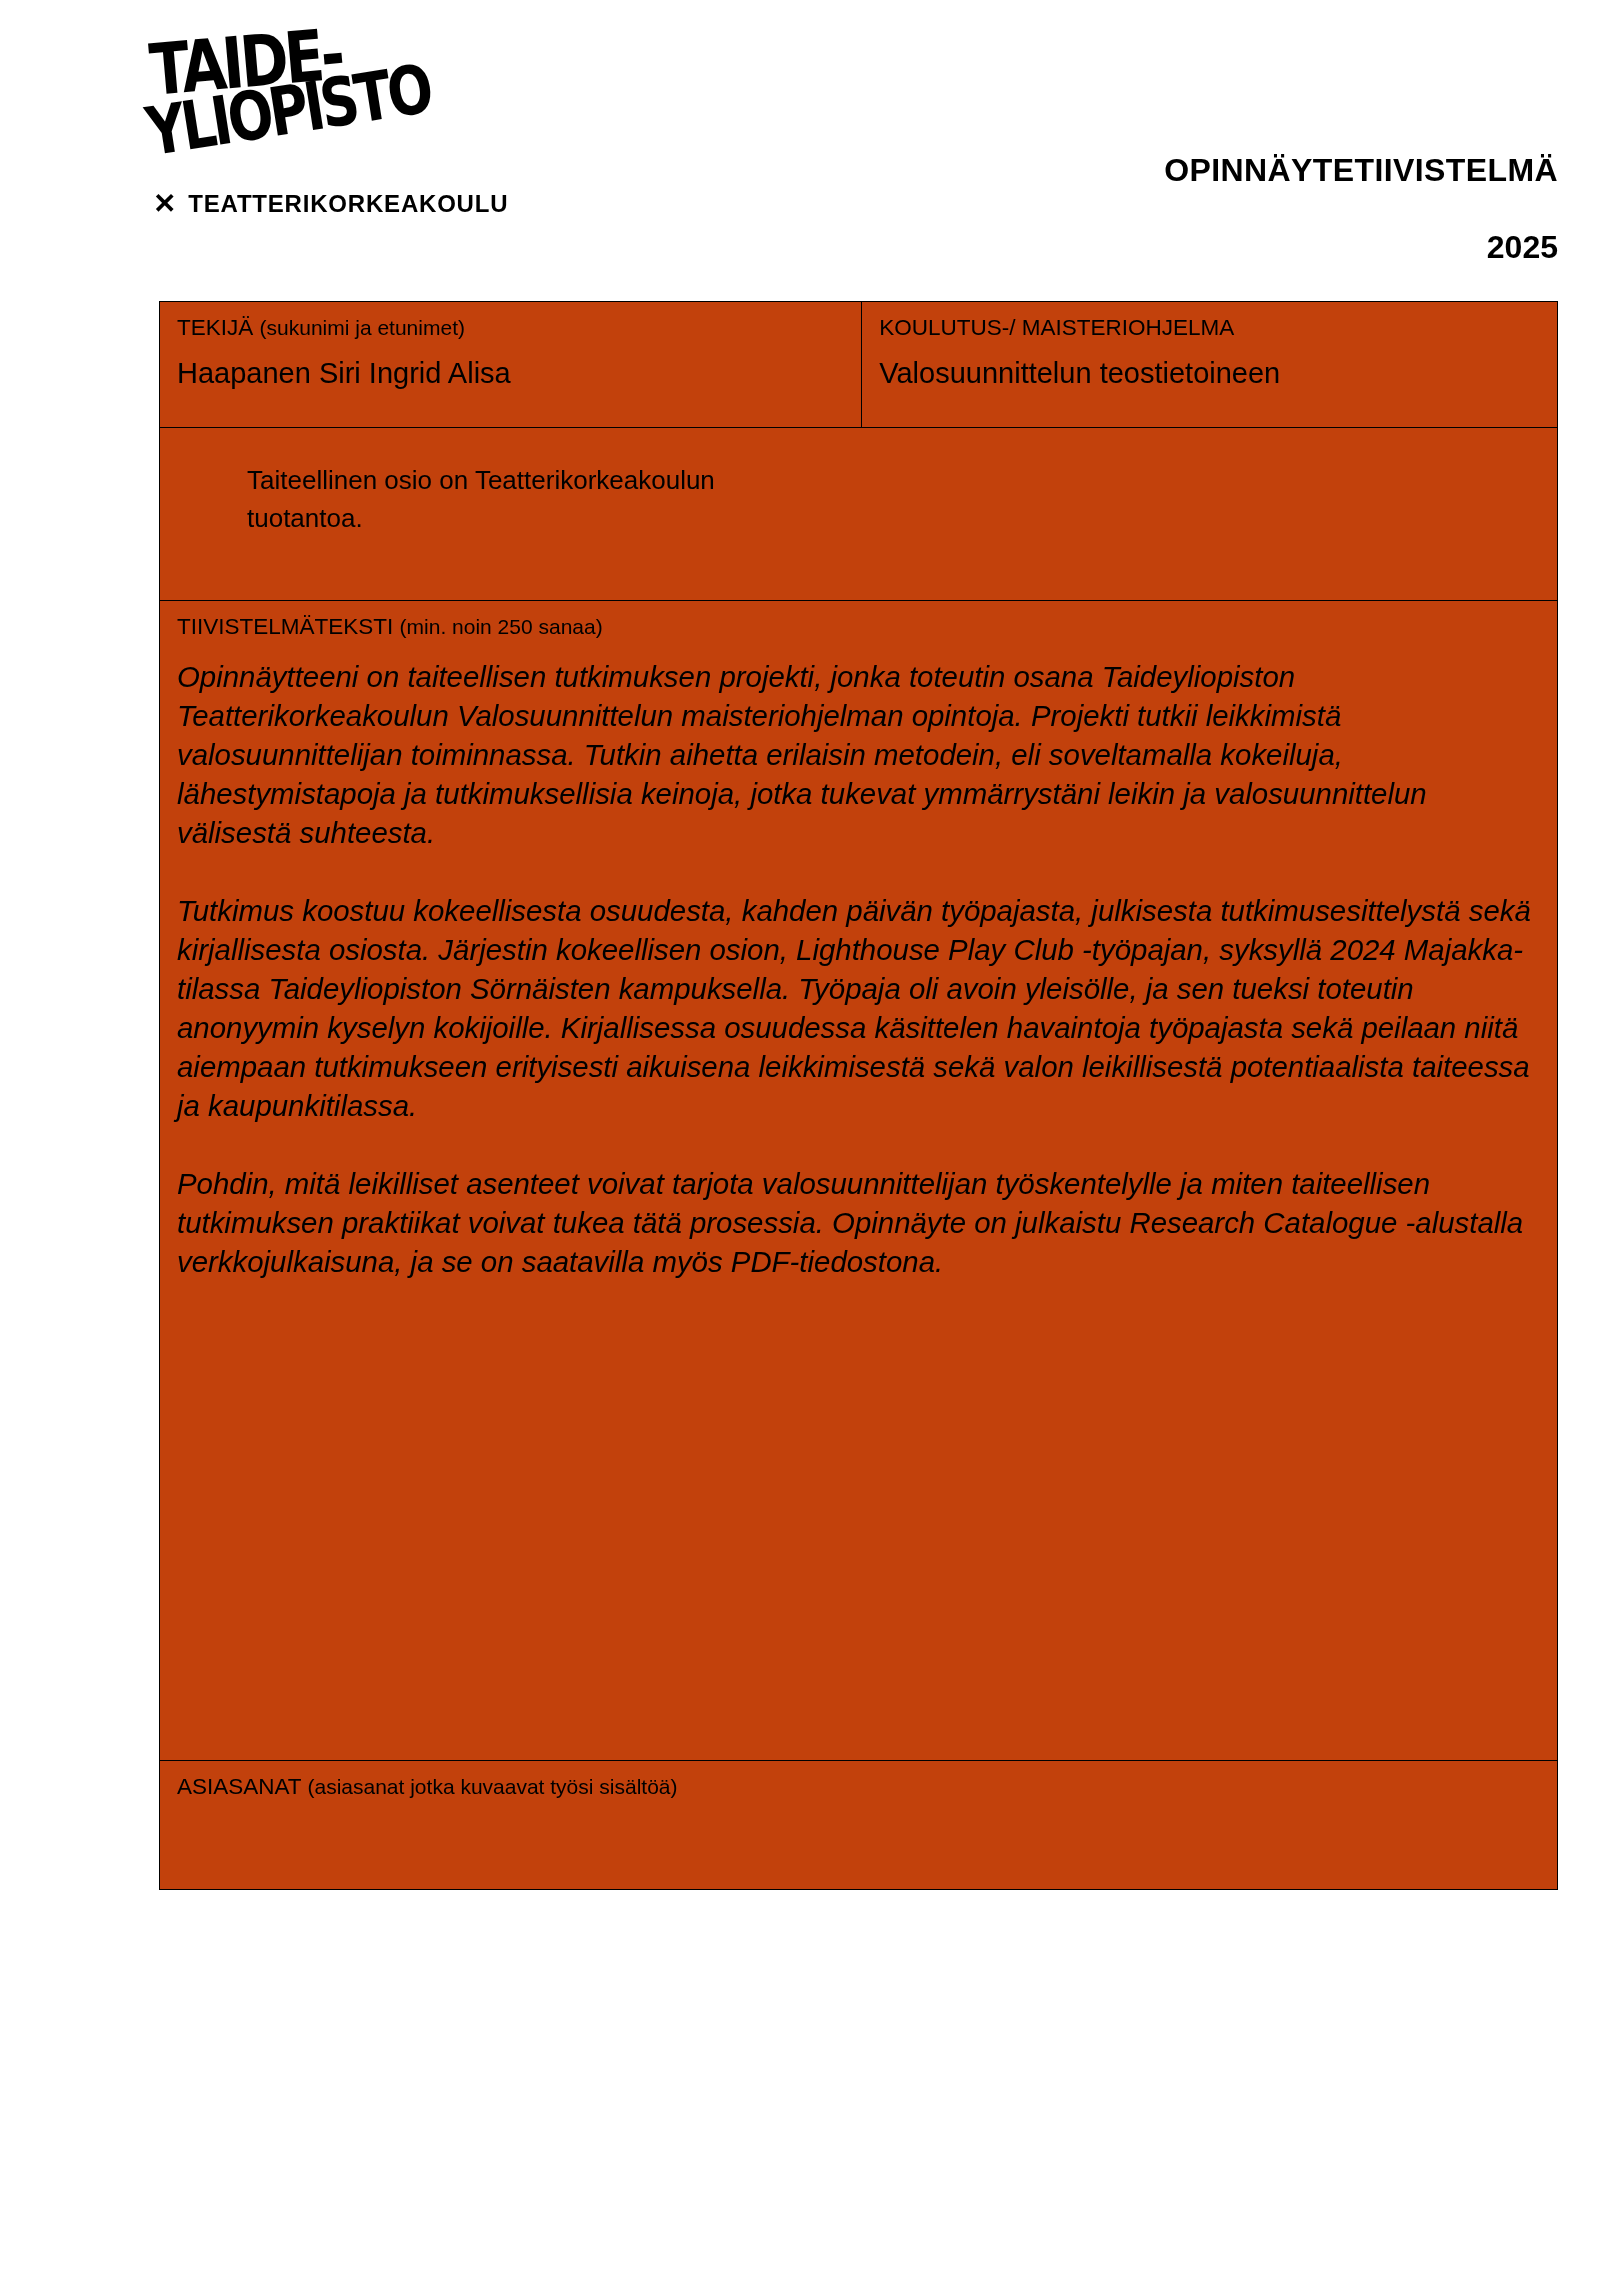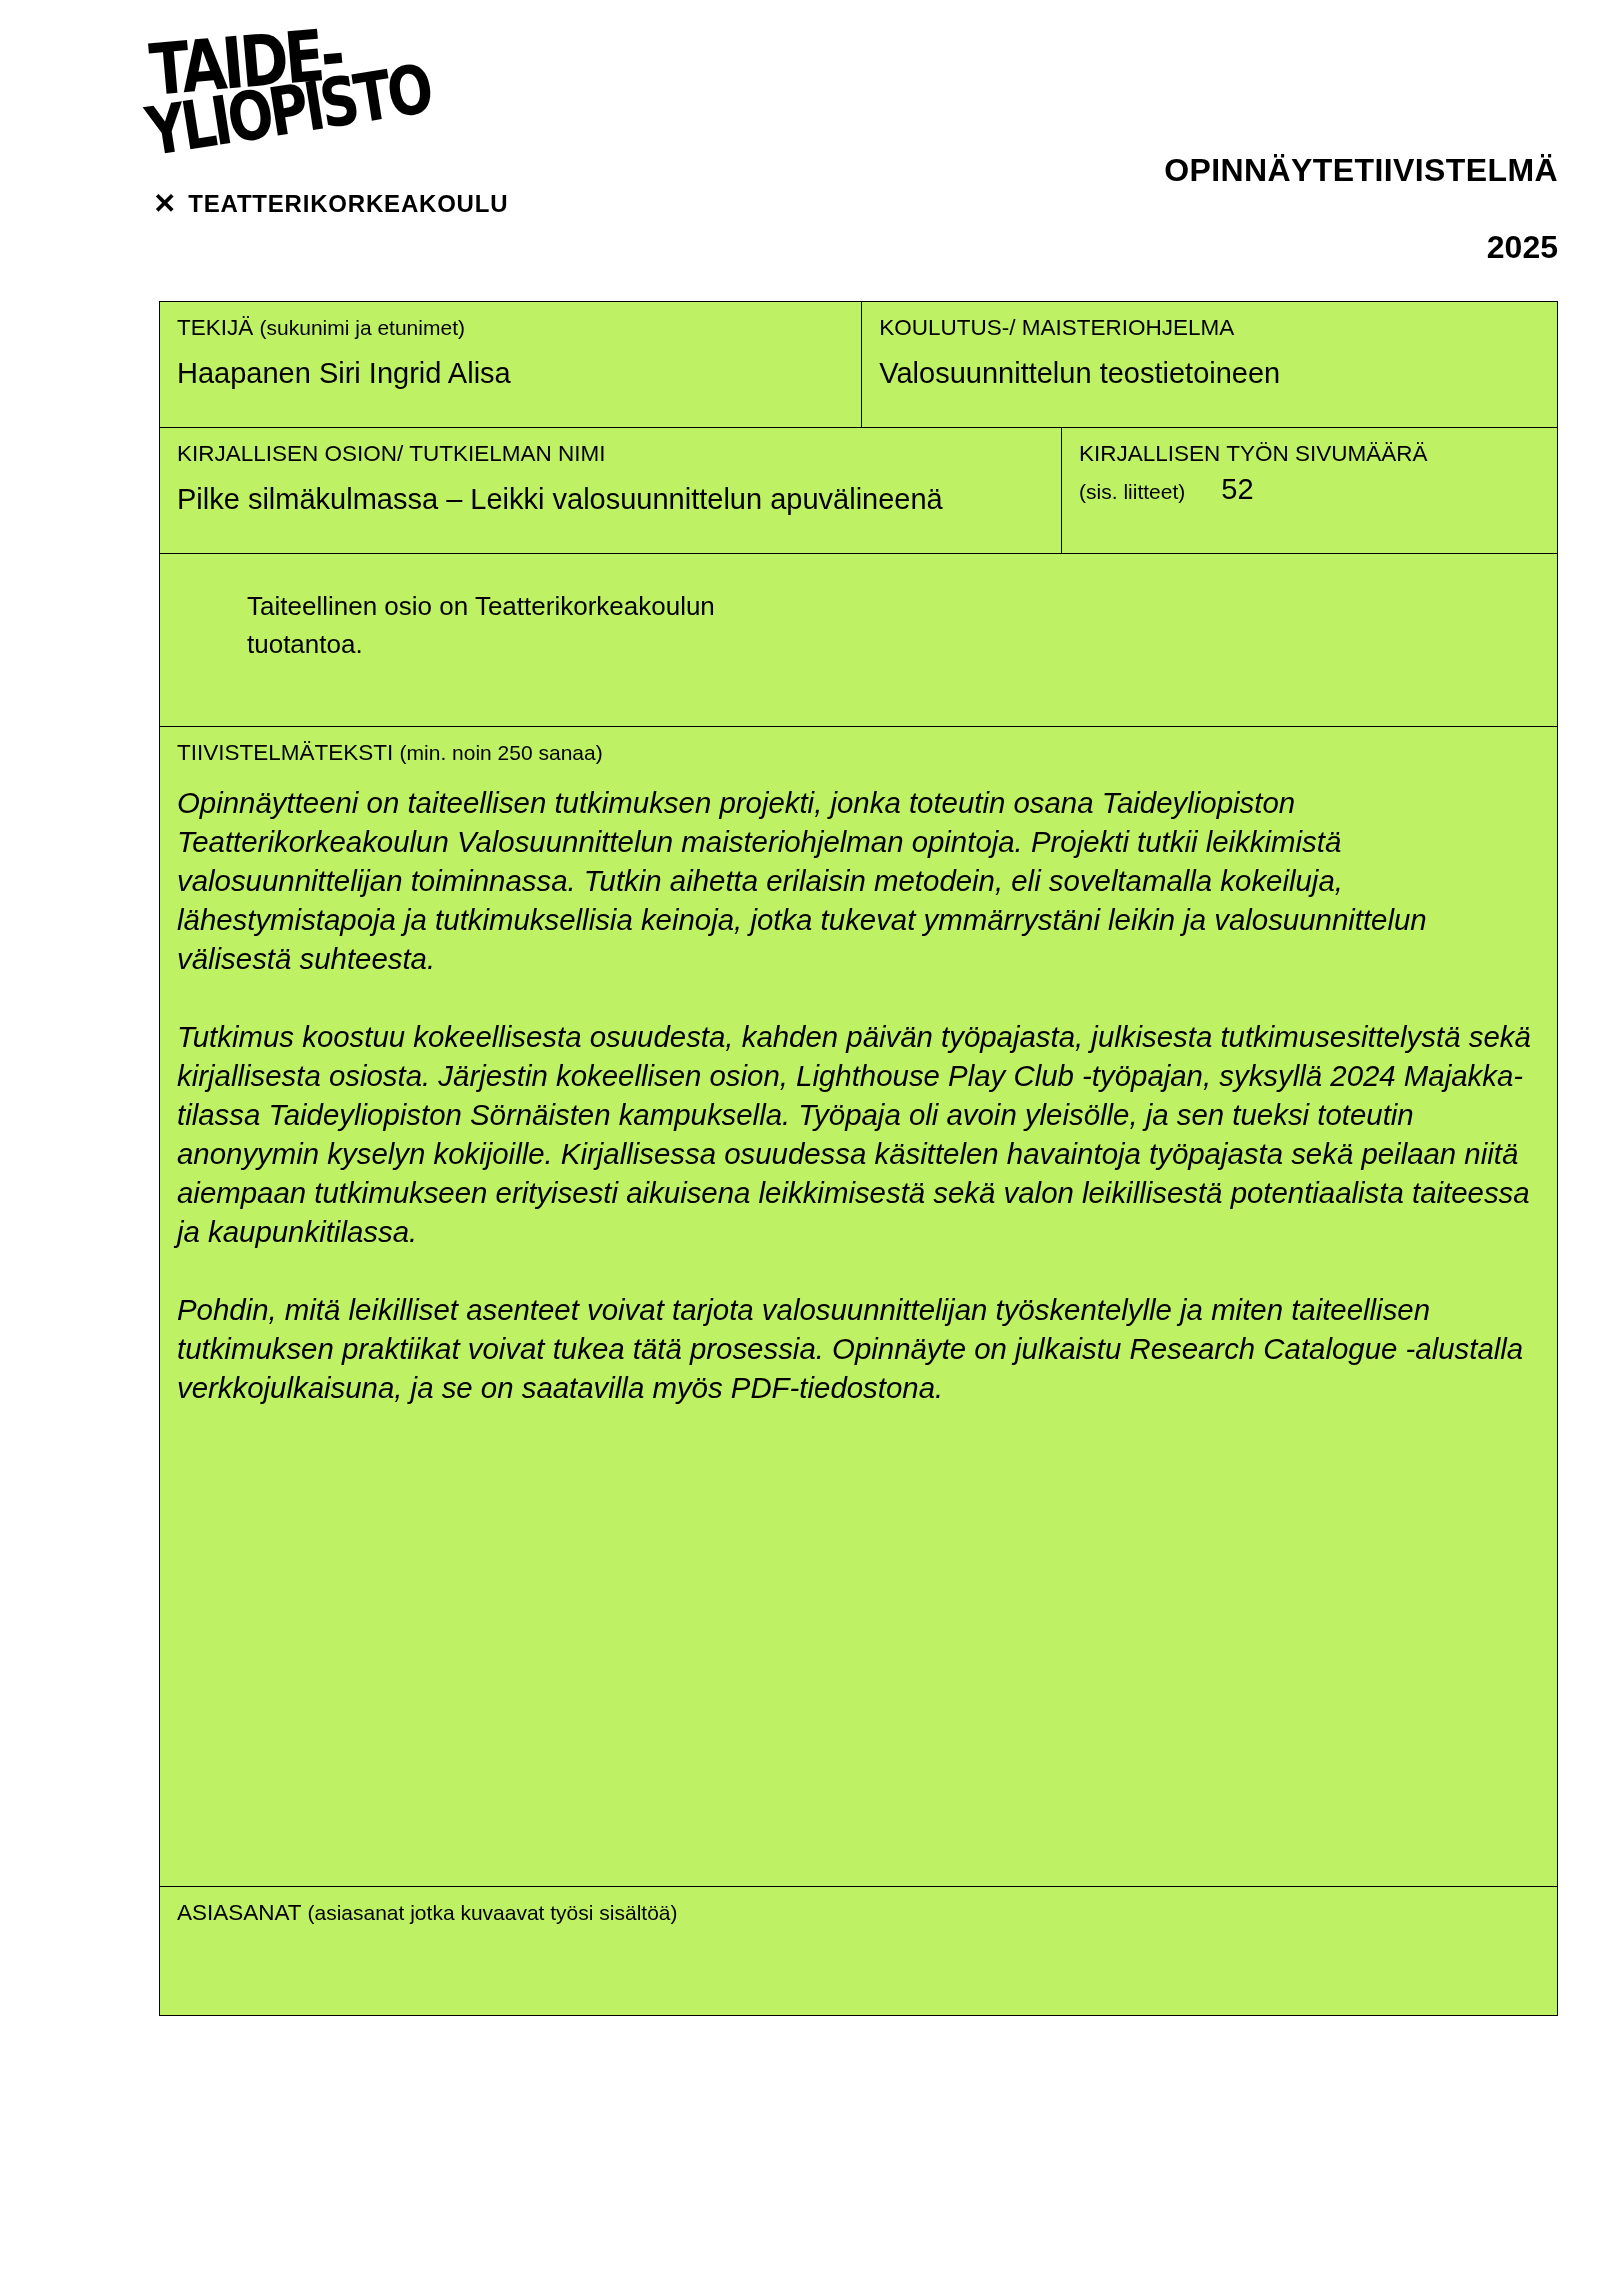--- a/index.html
+++ b/index.html
@@ -40,21 +40,21 @@
 
   
   .title-block { position:absolute; top:152px; right:66px; text-align:right; }
   .doc-title { font-size:32px; font-weight:bold; letter-spacing:0.4px; }
   .doc-year  { font-size:32px; font-weight:bold; margin-top:40px; }
 
   
   .form {
     position:absolute; left:159px; top:301px; width:1399px;
     border:1.5px solid #000;
-    background:#bef264;
+    background:#c2410c;
   }
   .row { display:flex; border-bottom:1.5px solid #000; overflow:hidden; }
   .row:last-child { border-bottom:none; }
   .cell { padding:11px 17px; overflow:hidden; }
   .cell + .cell { border-left:1.5px solid #000; }
 
   .r1 { height:126px; }
   .r2 { height:126px; }
   .r3 { height:279px; }
   .r4 { height:173px; }
@@ -118,33 +118,20 @@
           <span class="note">(sukunimi ja etunimet)</span>
         </div>
         <div class="value">Haapanen Siri Ingrid Alisa</div>
       </div>
       <div class="cell c-rest">
         <div class="label">KOULUTUS-/ MAISTERIOHJELMA</div>
         <div class="value">Valosuunnittelun teostietoineen</div>
       </div>
     </div>
 
-    <div class="row r2">
-      <div class="cell c-wide">
-        <div class="label">KIRJALLISEN OSION/ TUTKIELMAN NIMI</div>
-        <div class="value">Pilke silmäkulmassa – Leikki valosuunnittelun apuvälineenä</div>
-      </div>
-      <div class="cell c-rest">
-        <div class="label">KIRJALLISEN TYÖN SIVUMÄÄRÄ</div>
-        <div class="pages-line">
-          <span class="note">(sis. liitteet)</span>
-          <span class="pages-value">52</span>
-        </div>
-      </div>
-    </div>
 
 
     <div class="row r4">
       <div class="cell c-half prod-cell prod-left">Taiteellinen osio on Teatterikorkeakoulun tuotantoa.</div>
     </div>
 
     <div class="row r5">
       <div class="cell c-full">
         <div class="label">
           <span>TIIVISTELMÄTEKSTI</span>

